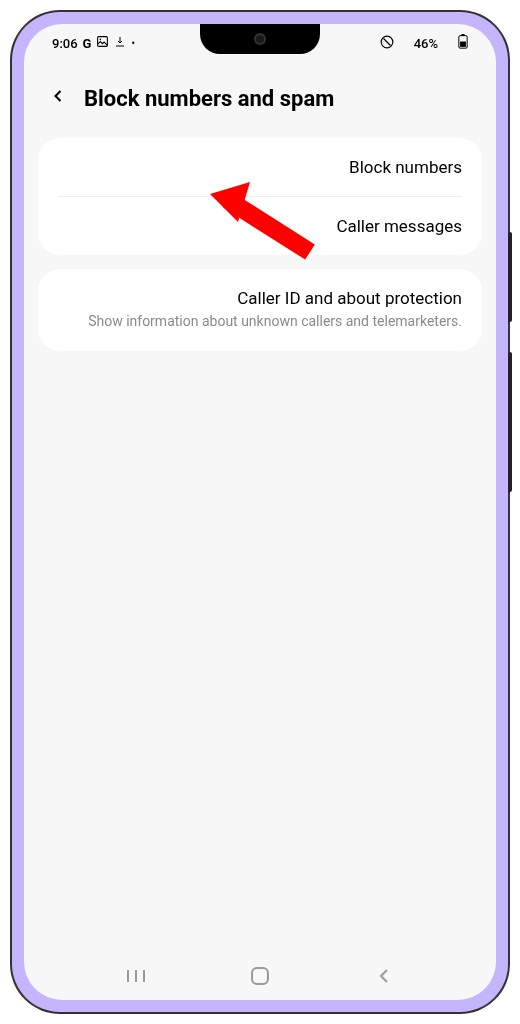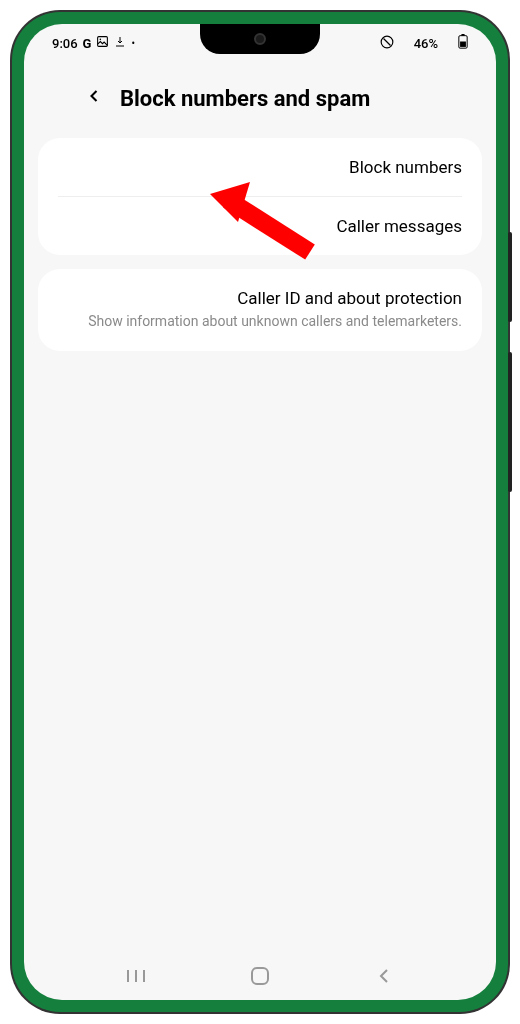--- a/index.html
+++ b/index.html
@@ -8,21 +8,21 @@
       height: 1024px;
       background: #fff;
       font-family: -apple-system, BlinkMacSystemFont, 'Segoe UI', Roboto, sans-serif;
       display: flex;
       align-items: center;
       justify-content: center;
     }
     .phone-frame {
       width: 496px;
       height: 1000px;
-      background: #15803d;
+      background: #c4b5fd;
       border-radius: 48px;
       padding: 12px;
       position: relative;
       box-shadow: 0 0 0 2px #333;
     }
     .side-button-1 {
       position: absolute;
       right: -4px;
       top: 220px;
       width: 4px;
@@ -89,21 +89,20 @@
       gap: 20px;
     }
     .status-icon {
       font-size: 13px;
     }
     .header {
       display: flex;
       align-items: center;
       padding: 22px 24px 26px;
       gap: 16px;
-      margin-left: 36px;
     }
     .back-chevron {
       font-size: 24px;
       font-weight: 300;
       color: #000;
       cursor: pointer;
     }
     .header-title {
       font-size: 22px;
       font-weight: 700;

